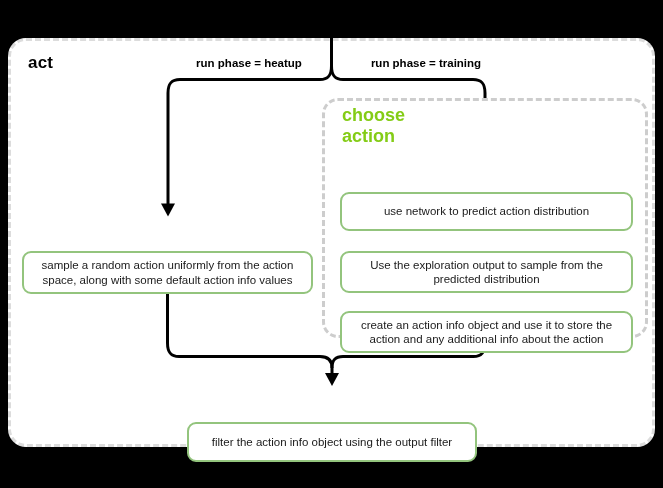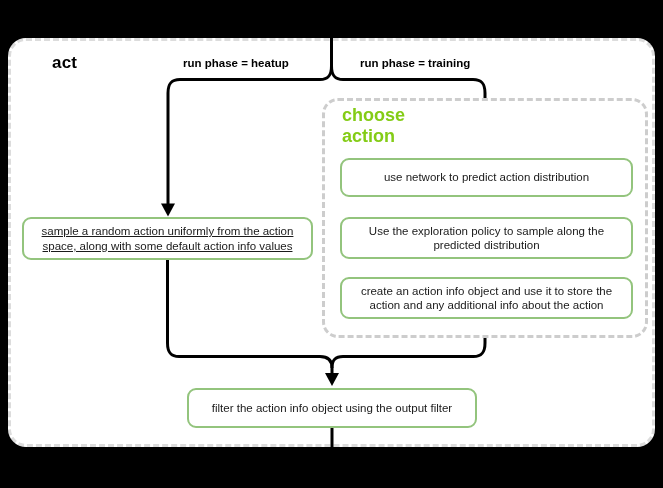--- a/index.html
+++ b/index.html
@@ -27,27 +27,26 @@
     border-radius: 18px;
   }
   .act-title {
     position: absolute;
     left: 28px;
     top: 53px;
     font-size: 17px;
     font-weight: bold;
     color: #000000;
     letter-spacing: 0.2px;
-    margin-left: 24px;
   }
   .branch-label {
     position: absolute;
     top: 57px;
     width: 132px;
-    text-align: left;
+    text-align: center;
     font-size: 11.5px;
     font-weight: bold;
     color: #000000;
     white-space: nowrap;
   }
   .branch-label.heatup { left: 183px; }
   .branch-label.training { left: 360px; }
   .group-box {
     position: absolute;
     left: 322px;
@@ -76,22 +75,23 @@
     border: 2.5px solid #93c47d;
     border-radius: 9px;
     display: flex;
     align-items: center;
     justify-content: center;
     text-align: center;
     font-size: 11.5px;
     line-height: 14.5px;
     color: #1a1a1a;
     padding: 2px 10px;
+    margin-top: 34px;
   }
-  .node.sample   { left: 22px;  top: 217px; width: 291px; height: 43px; text-decoration: underline; }
+  .node.sample   { left: 22px;  top: 217px; width: 291px; height: 43px; }
   .node.predict  { left: 340px; top: 158px; width: 293px; height: 39px; }
   .node.explore  { left: 340px; top: 217px; width: 293px; height: 42px; }
   .node.actinfo  { left: 340px; top: 277px; width: 293px; height: 42px; }
   .node.filter   { left: 187px; top: 388px; width: 290px; height: 40px; }
   svg.connectors {
     position: absolute;
     left: 0;
     top: 0;
     width: 663px;
     height: 488px;
@@ -137,19 +137,19 @@
   <div class="branch-label training">run phase = training</div>
 
   <div class="group-box"></div>
 
   <div class="group-title">choose action</div>
 
   <div class="node sample">sample a random action uniformly from the action space, along with some default action info values</div>
 
   <div class="node predict">use network to predict action distribution</div>
 
-  <div class="node explore">Use the exploration policy to sample along the predicted distribution</div>
+  <div class="node explore">Use the exploration output to sample from the predicted distribution</div>
 
   <div class="node filter">filter the action info object using the output filter</div>
 
   <div class="node actinfo">create an action info object and use it to store the action and any additional info about the action</div>
 
 </div>
 
 </body></html>

